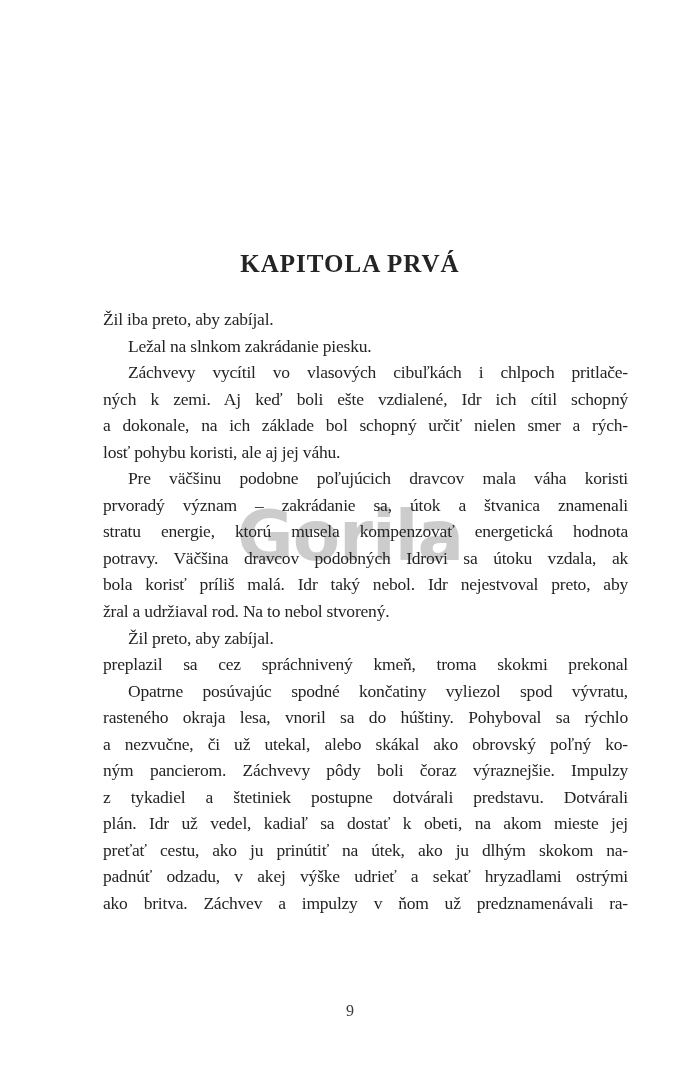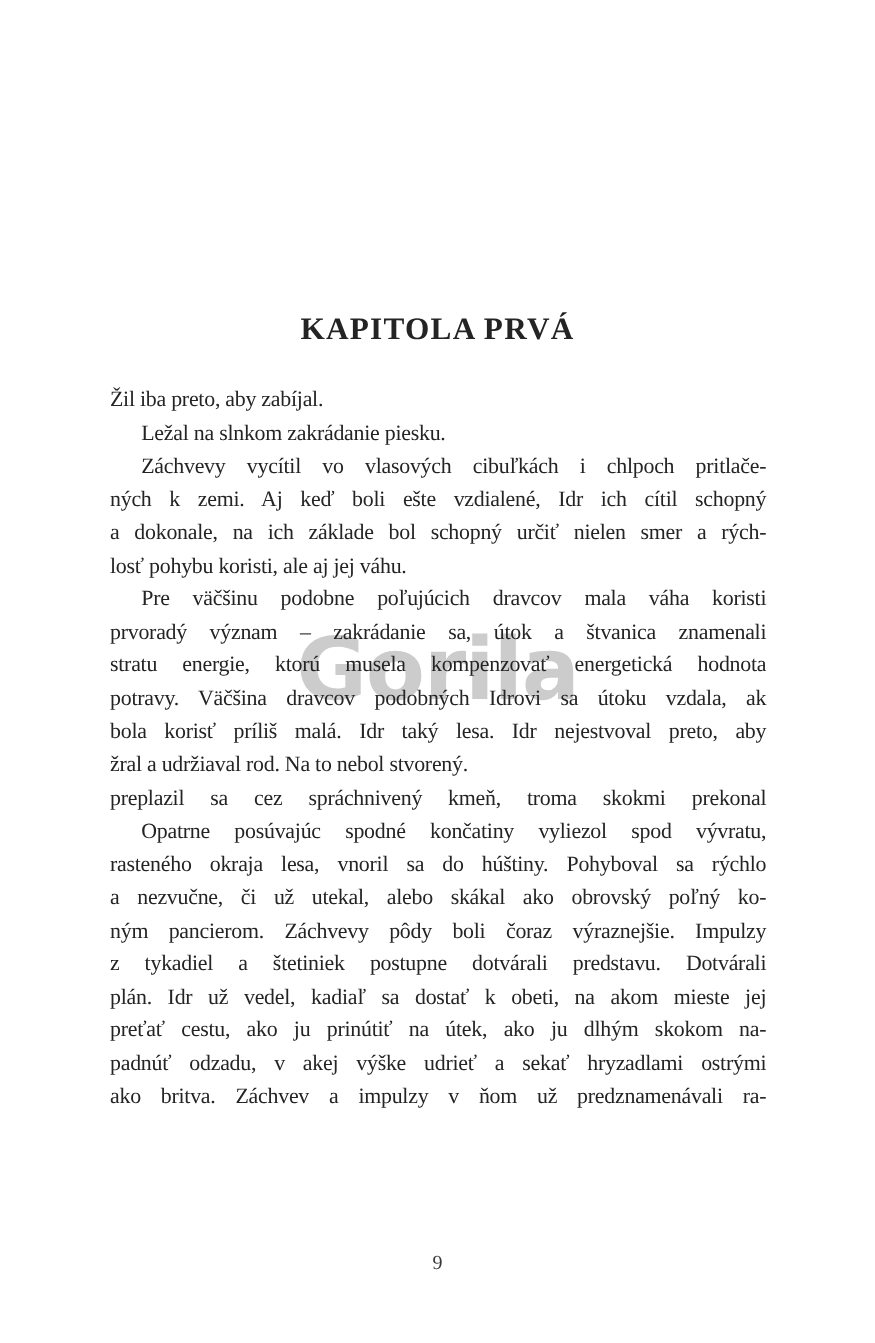--- a/index.html
+++ b/index.html
@@ -40,21 +40,21 @@
     font-size: 25px;
     font-weight: bold;
     letter-spacing: 1px;
     color: var(--text, #1e1e1e);
     z-index: 2;
   }
 
   .body-text {
     position: absolute;
     top: 306px;
-    left: 88px;
+    left: 103px;
     width: 525px;
     z-index: 2;
   }
 
   .line {
     margin: 0;
     font-size: 17.5px;
     line-height: 26.55px;
     letter-spacing: -0.2px;
     color: var(--text, #262626);
@@ -93,22 +93,23 @@
   <p class="line">Žil iba preto, aby zabíjal.</p>
       <p class="line indent">Ležal na slnkom zakrádanie piesku.</p>
       <p class="line indent justify">Záchvevy vycítil vo vlasových cibuľkách i chlpoch pritlače-</p>
       <p class="line justify">ných k zemi. Aj keď boli ešte vzdialené, Idr ich cítil schopný</p>
       <p class="line justify">a dokonale, na ich základe bol schopný určiť nielen smer a rých-</p>
       <p class="line">losť pohybu koristi, ale aj jej váhu.</p>
       <p class="line indent justify">Pre väčšinu podobne poľujúcich dravcov mala váha koristi</p>
       <p class="line justify">prvoradý význam – zakrádanie sa, útok a štvanica znamenali</p>
       <p class="line justify">stratu energie, ktorú musela kompenzovať energetická hodnota</p>
       <p class="line justify">potravy. Väčšina dravcov podobných Idrovi sa útoku vzdala, ak</p>
-      <p class="line justify">bola korisť príliš malá. Idr taký lesa. Idr nejestvoval preto, aby</p>
+      <p class="line justify">bola korisť príliš malá. Idr taký nebol. Idr nejestvoval preto, aby</p>
       <p class="line">žral a udržiaval rod. Na to nebol stvorený.</p>
+      <p class="line indent">Žil preto, aby zabíjal.</p>
       <p class="line justify">preplazil sa cez spráchnivený kmeň, troma skokmi prekonal</p>
       <p class="line indent justify">Opatrne posúvajúc spodné končatiny vyliezol spod vývratu,</p>
       <p class="line justify">rasteného okraja lesa, vnoril sa do húštiny. Pohyboval sa rýchlo</p>
       <p class="line justify">a nezvučne, či už utekal, alebo skákal ako obrovský poľný ko-</p>
       <p class="line justify">ným pancierom. Záchvevy pôdy boli čoraz výraznejšie. Impulzy</p>
       <p class="line justify">z tykadiel a štetiniek postupne dotvárali predstavu. Dotvárali</p>
       <p class="line justify">plán. Idr už vedel, kadiaľ sa dostať k obeti, na akom mieste jej</p>
       <p class="line justify">preťať cestu, ako ju prinútiť na útek, ako ju dlhým skokom na-</p>
       <p class="line justify">padnúť odzadu, v akej výške udrieť a sekať hryzadlami ostrými</p>
       <p class="line justify">ako britva. Záchvev a impulzy v ňom už predznamenávali ra-</p>

